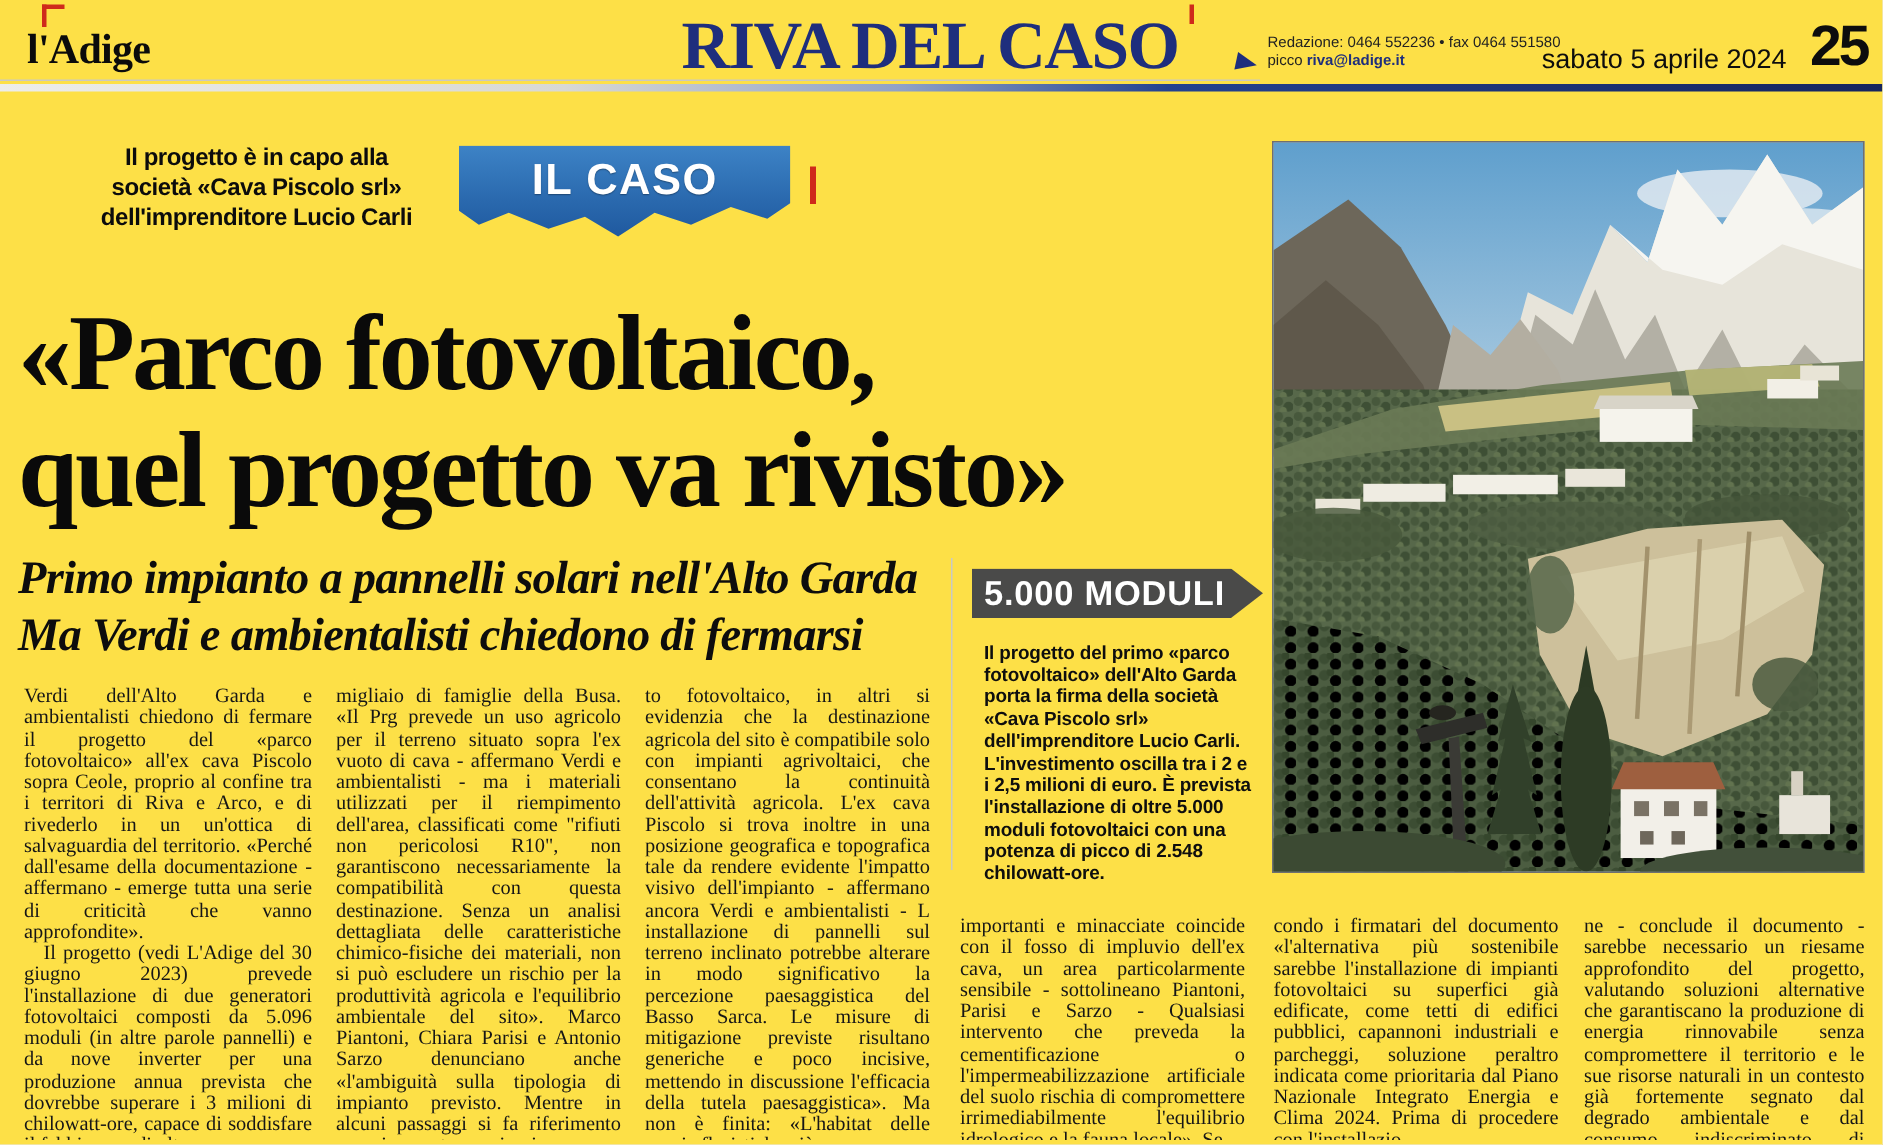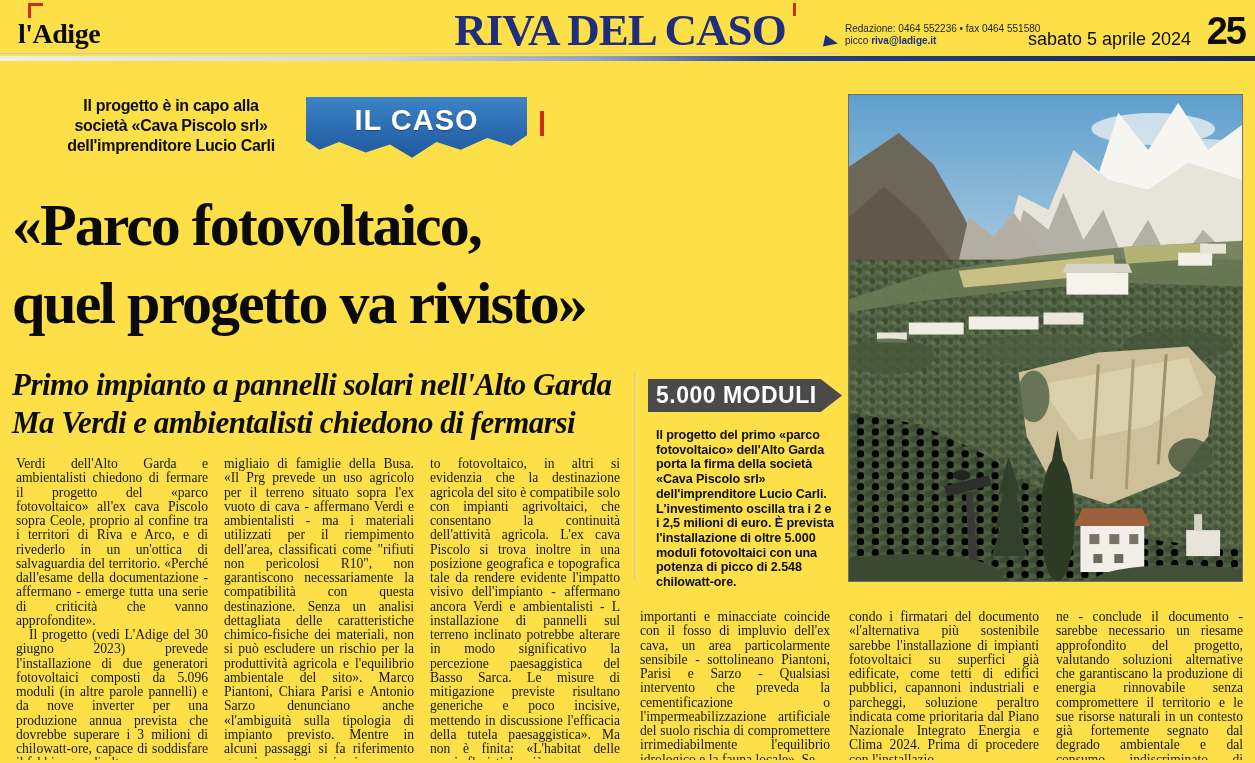--- a/index.html
+++ b/index.html
@@ -39,22 +39,22 @@
          background:linear-gradient(#3d83c6 0%,#2a69ae 55%,#1d569c 100%);
          clip-path:polygon(0 0,100% 0,100% 58%,93% 74%,82% 62%,70% 80%,59% 68%,48% 92%,38% 72%,27% 84%,15% 68%,6% 80%,0 66%);
          text-align:center;}
   .badge span{display:inline-block;margin-top:7px;color:#fff;font-weight:800;
               font-size:29px;letter-spacing:1px;text-shadow:0 1px 1px rgba(0,0,0,.35);}
   .kicker-right{position:absolute;left:552px;top:96px;width:300px;font-weight:700;
                 font-size:17.5px;line-height:21.5px;letter-spacing:-0.3px;
                 white-space:pre-line;color:#0c0c0c;}
 
   
-  .headline{position:absolute;left:12px;top:186px;width:834px;
-            font-family:"Liberation Serif",serif;font-weight:700;font-size:60px;
+  .headline{position:absolute;left:12px;top:196px;width:834px;
+            font-family:"Liberation Serif",serif;font-weight:700;font-size:72px;
             line-height:78px;letter-spacing:-2px;white-space:pre-line;color:#0a0a0a;}
   .subheadline{position:absolute;left:12px;top:366px;width:650px;
                font-family:"Liberation Serif",serif;font-style:italic;font-weight:700;
                font-size:31px;line-height:38px;letter-spacing:-0.5px;
                white-space:pre-line;color:#0d0d0d;}
 
   
   .v-divider{position:absolute;left:634px;top:372px;width:1px;height:208px;background:#c9c9c4;}
   .tag{position:absolute;left:648px;top:379px;width:194px;height:33px;background:#4a4a49;
        clip-path:polygon(0 0,89% 0,100% 50%,89% 100%,0 100%);

